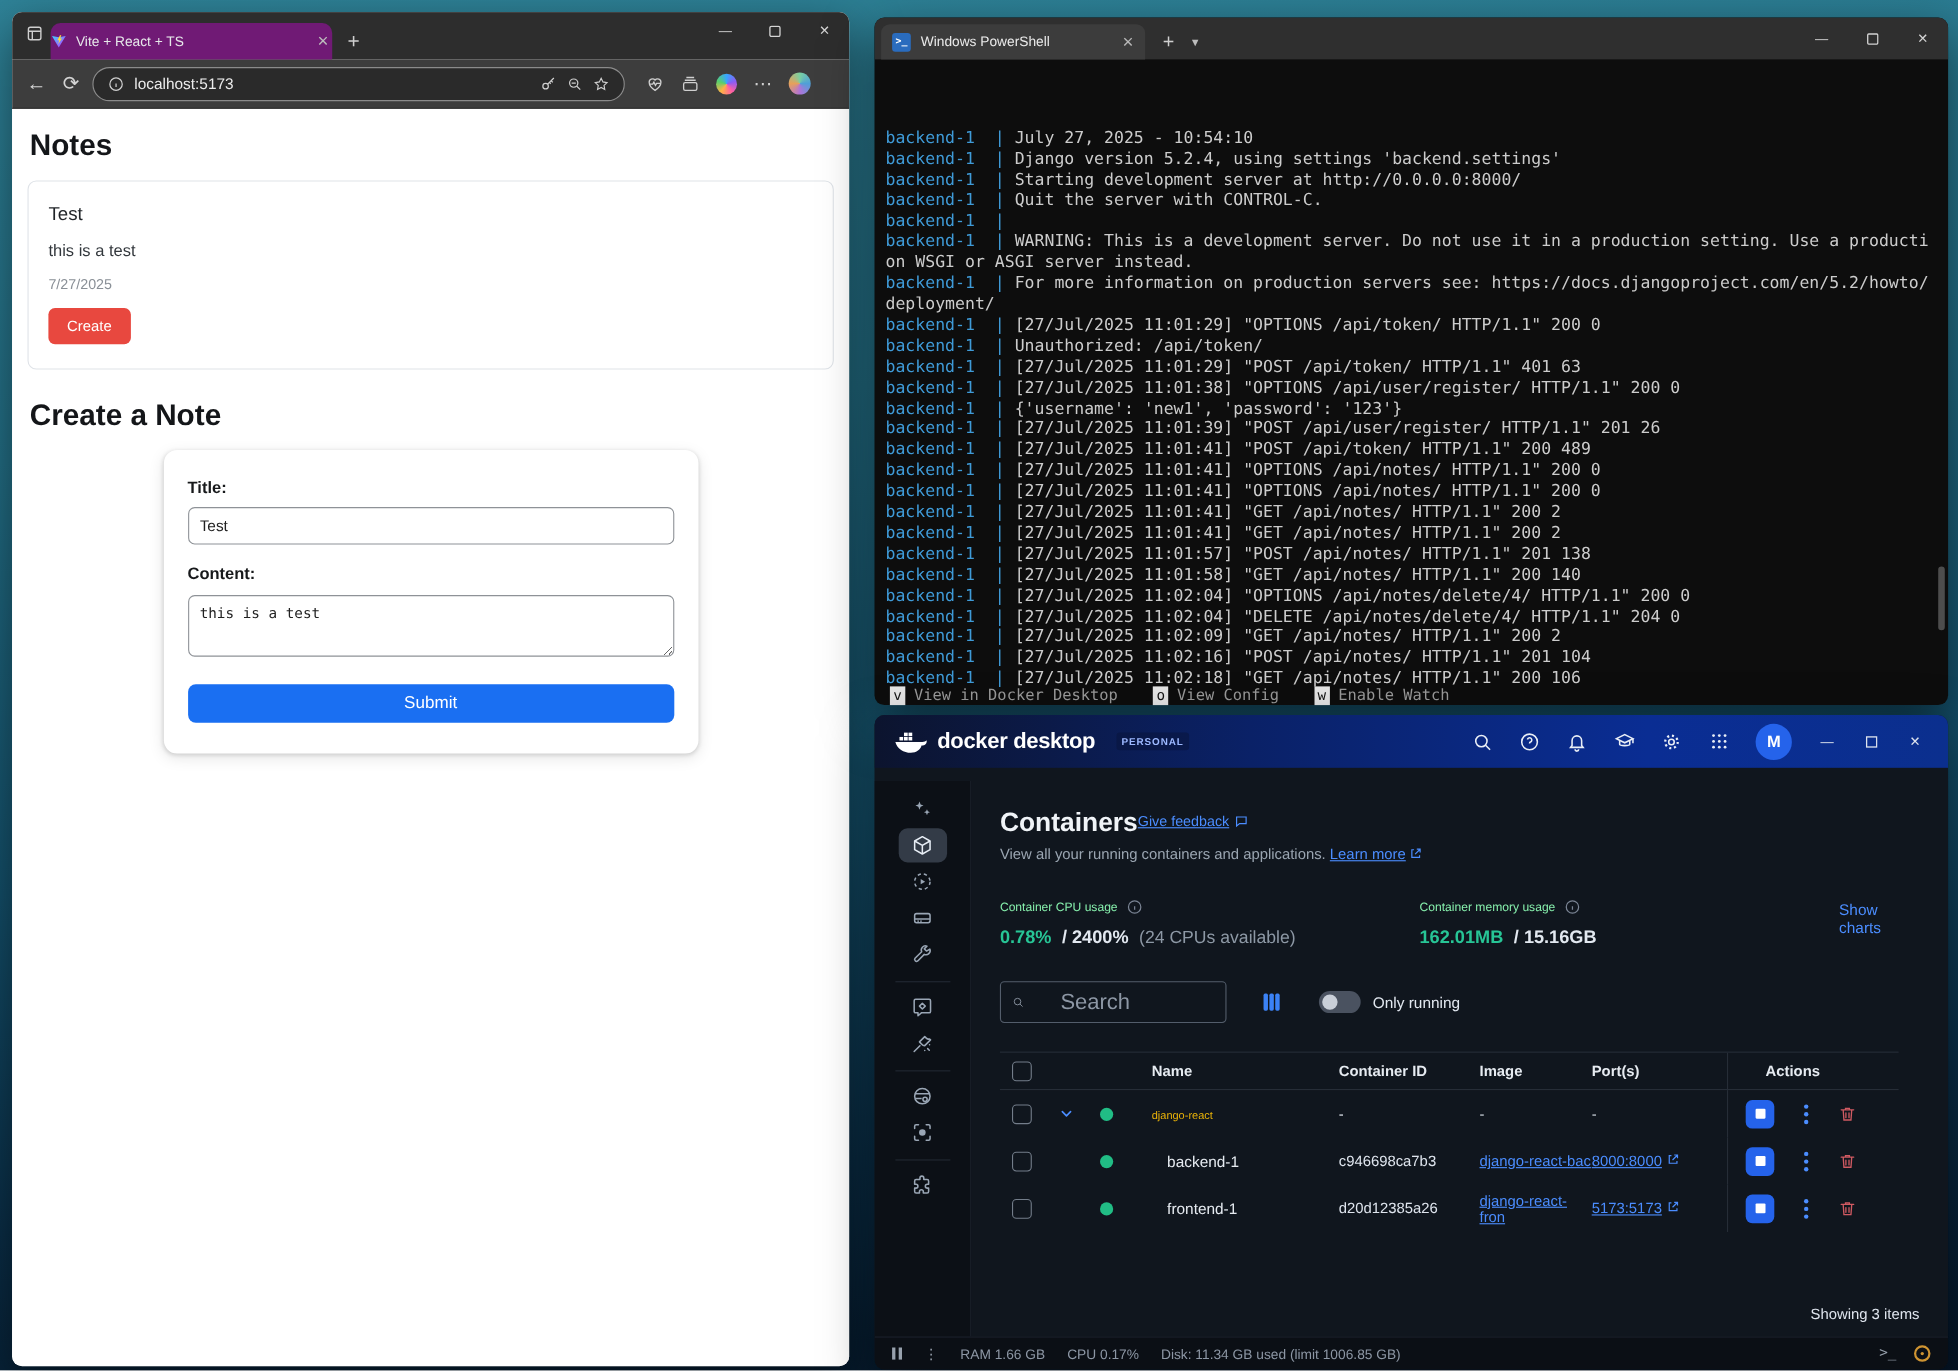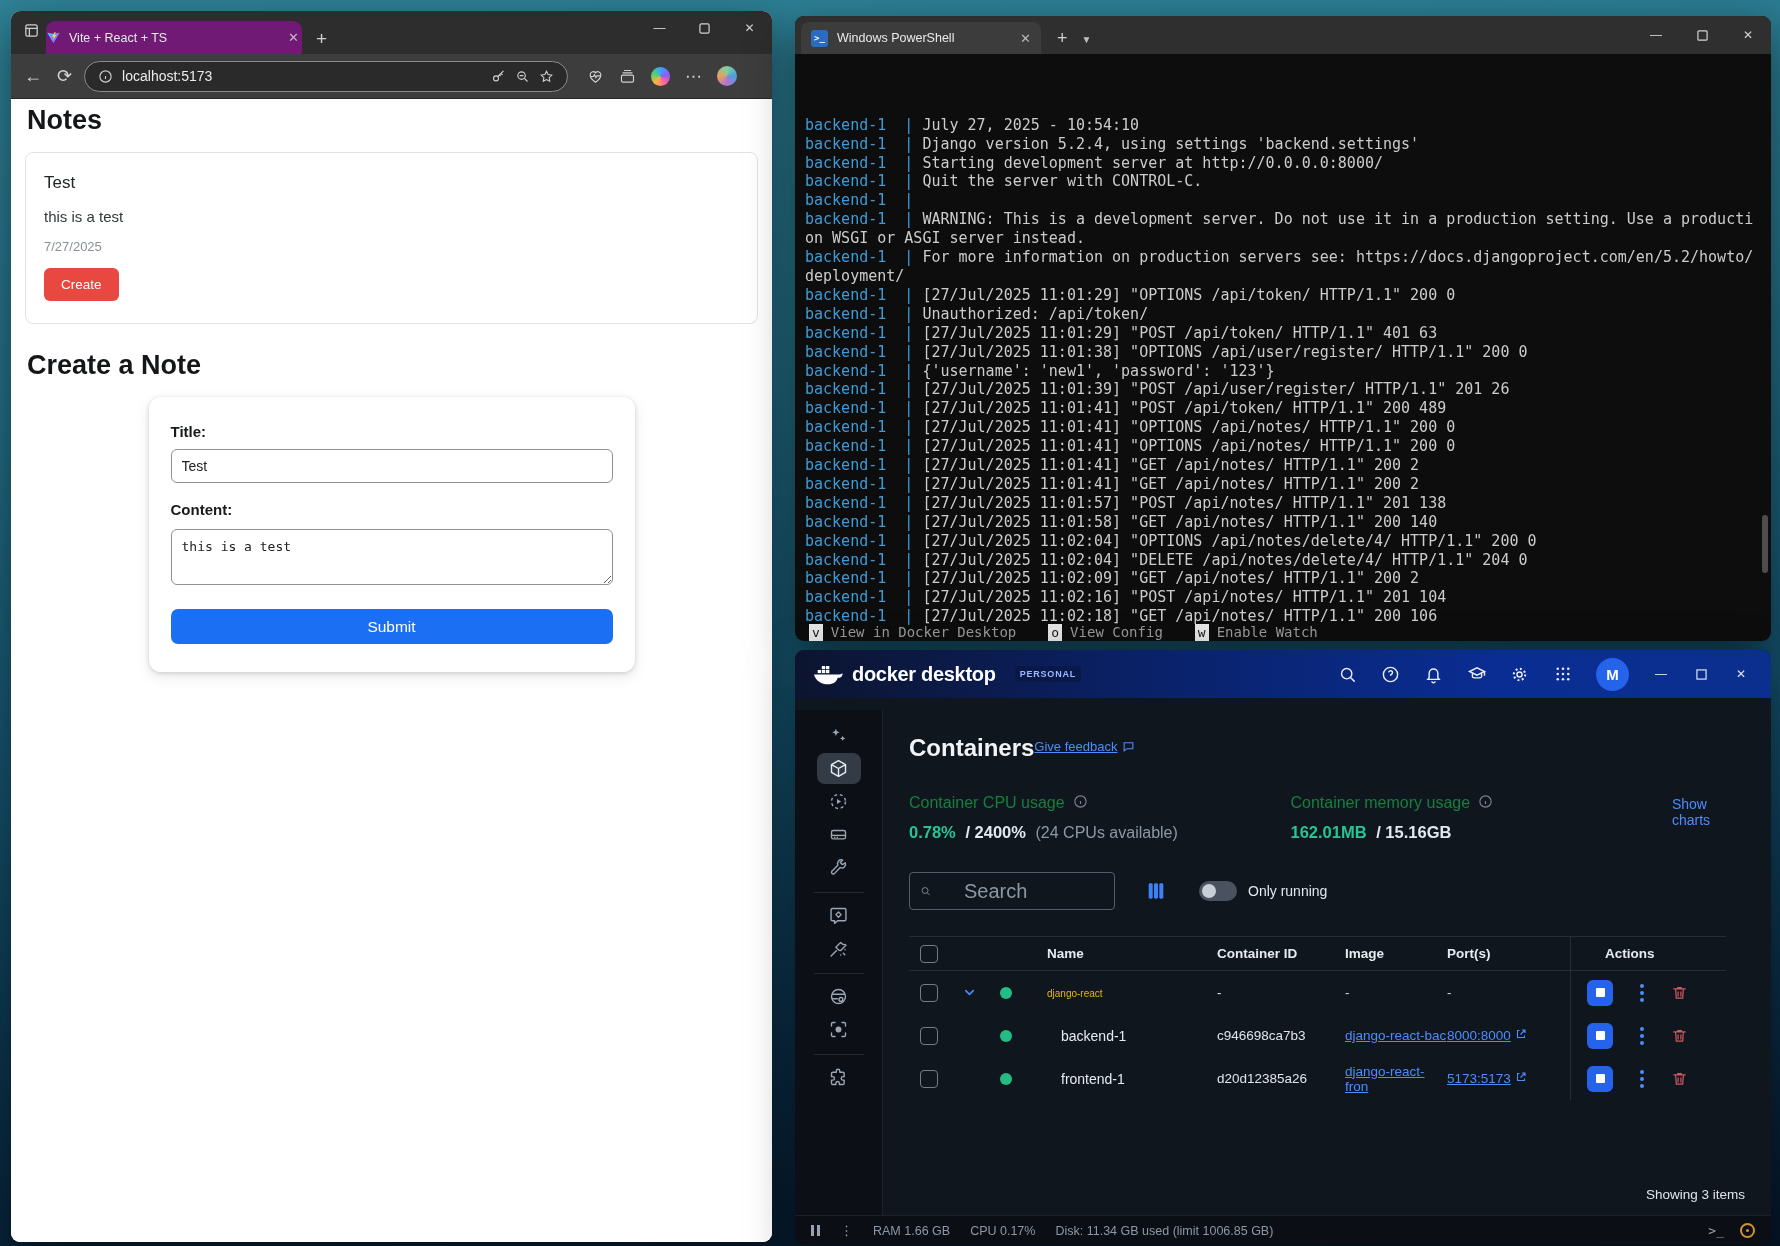--- a/index.html
+++ b/index.html
@@ -28,21 +28,21 @@
   .b-nav-ic { color:#d4d4d4; font-size:18px; line-height:1; padding:0 3px; }
   .b-urlpill { flex:0 1 484px; height:31px; background:#2a2a2a; border:1px solid #8b8b8b; border-radius:16px;
     display:flex; align-items:center; gap:9px; padding:0 13px; }
   .b-url { flex:1; color:#ececec; font-size:14px; }
   .pill-ic, .after-ic { color:#cfcfcf; display:flex; align-items:center; }
   .after-icons { display:flex; align-items:center; gap:15px; margin-left:10px; }
   .copilot-dot { width:19px; height:19px; border-radius:50%;
     background:conic-gradient(#37a6ff,#8a5cf5,#ff5fa2,#ffb144,#58d06c,#37a6ff); }
   .profile-dot { width:20px; height:20px; border-radius:50%;
     background:conic-gradient(#7ad0a0,#4f9fd8,#b173d8,#e7a05a,#7ad0a0); }
-  .b-content { flex:1; background:#fff; color:#212529; padding:0 14px; overflow:hidden; }
+  .b-content { flex:1; background:#fff; color:#212529; padding:12px 14px; overflow:hidden; }
   .notes-h1 { font-size:27px; font-weight:700; color:#141619; margin:6px 2px 16px; }
   .note-card { border:1px solid #dfe3e8; border-radius:8px; padding:20px 18px 22px; }
   .note-title { font-size:17px; color:#212529; }
   .note-body { font-size:15px; color:#33383d; margin-top:15px; }
   .note-date { font-size:13px; color:#8a9097; margin-top:14px; }
   .delete-btn { margin-top:14px; background:#e8483f; color:#fff; border:none; border-radius:6px;
     padding:9px 17px; font-size:13.5px; font-family:inherit; }
   .create-h2 { font-size:27px; font-weight:700; color:#141619; margin:26px 2px 8px; }
   .form-card { width:486px; margin:16px auto 0; background:#fff; border-radius:12px;
     box-shadow:0 1px 4px rgba(0,0,0,.14), 0 4px 14px rgba(0,0,0,.10); padding:26px 22px 28px; }
@@ -103,21 +103,21 @@
     padding:24px 26px 0; color:#e6ebf1; }
   .d-title-row { display:flex; align-items:center; }
   .d-title { font-size:24px; font-weight:700; color:#f0f4f8; }
   .d-feedback { font-size:13px; color:#4b8dff; text-decoration:underline; display:flex; align-items:center; gap:5px; margin-bottom:3px; }
   .d-sub { margin-top:7px; font-size:13.5px; color:#9aa5b1; }
   .d-sub a { color:#4b8dff; text-decoration:underline; }
   .d-ext { display:inline-block; vertical-align:-1px; margin-left:3px; color:#4b8dff; }
 
   .d-stats { display:flex; margin-top:32px; }
   .d-stat { width:402px; }
-  .d-stat-label { display:flex; align-items:flex-start; gap:8px; font-size:16px; color:#15803d; }
+  .d-stat-label { display:flex; align-items:center; gap:8px; font-size:11px; color:#86efac; }
   .d-stat-val { margin-top:11px; font-size:16.5px; color:#e2e8f0; font-weight:600; }
   .d-green { color:#27c596; }
   .d-stat-note { font-size:16px; color:#8d98a5; font-weight:400; margin-left:5px; }
   .d-showcharts { margin-left:auto; font-size:14px; color:#4b8dff; padding-top:2px; }
 
   .d-toolbar { display:flex; align-items:center; margin-top:30px; }
   .d-search { width:206px; height:38px; border:1px solid #535d6b; border-radius:4px; display:flex;
     align-items:center; gap:8px; padding:0 10px; color:#8d97a5; }
   .d-search input { background:transparent; border:none; outline:none; color:#dfe5ee; font-size:20px; width:140px; font-family:inherit;margin-left:25px; }
   .d-search input::placeholder { color:#8d97a5; }
@@ -441,20 +441,26 @@
 
     <div class="d-main">
       <div class="d-title-row">
         <span class="d-title">Containers</span>
         <span class="d-feedback">
           <span>Give feedback</span>
           <svg width="13" height="13" viewBox="0 0 24 24" fill="none" stroke="currentColor" stroke-width="2">
               <path d="M4 5h16v11H9l-5 4z"></path>
             </svg>
         </span>
+      </div>
+      <div class="d-sub">
+        <span>View all your running containers and applications.</span>
+        <a>Learn more</a><span class="d-ext"><svg width="12" height="12" viewBox="0 0 24 24" fill="none" stroke="currentColor" stroke-width="2.2">
+              <path d="M9 5H5v14h14v-4M14 4h6v6M20 4l-9 9"></path>
+            </svg></span>
       </div>
 
       <div class="d-stats">
         <div class="d-stat">
           <div class="d-stat-label">
             <span>Container CPU usage</span>
             <svg width="15" height="15" viewBox="0 0 24 24" fill="none" stroke="#7a8494" stroke-width="1.8">
                 <circle cx="12" cy="12" r="9"></circle>
                 <path d="M12 8h.01M12 11v5"></path>
               </svg>

